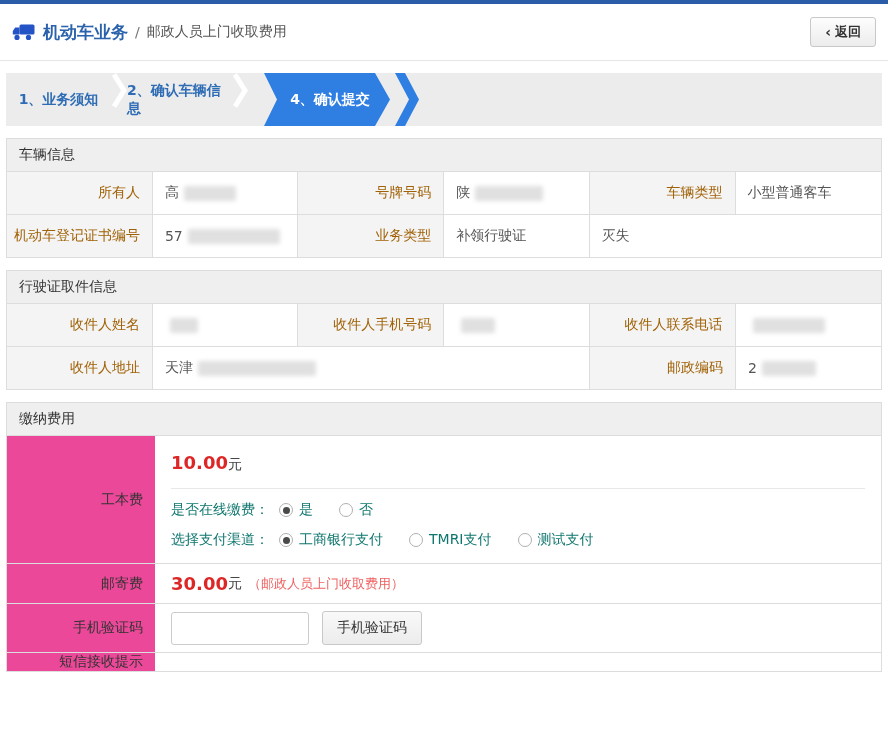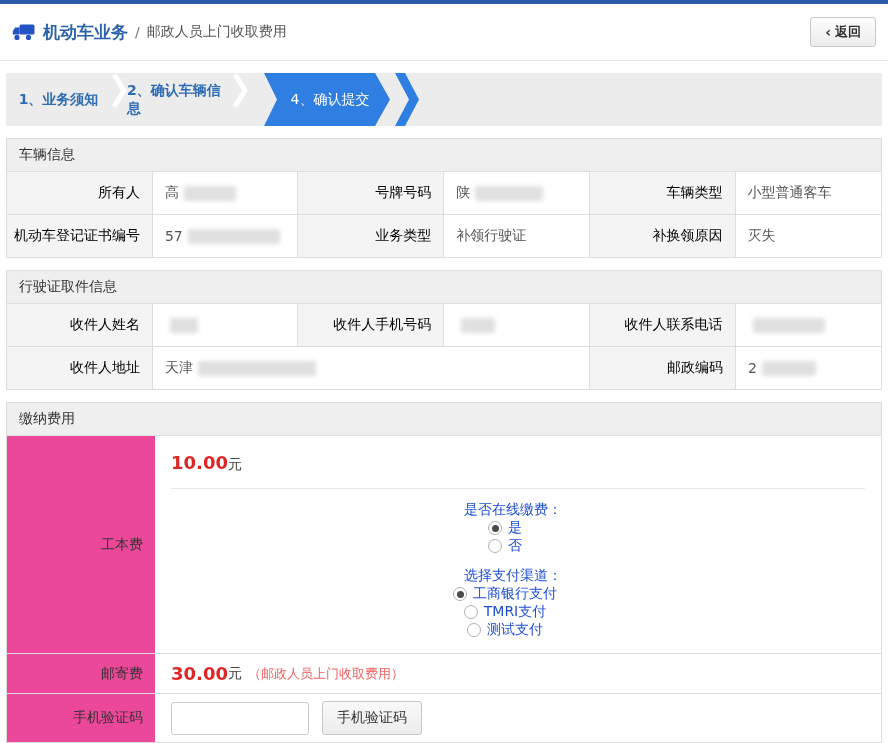--- a/index.html
+++ b/index.html
@@ -26,54 +26,54 @@
   }
   .back-chevron { font-size: 14px; line-height: 1; }
 
   
   .steps { display: flex; align-items: stretch; height: 53px; background: #ececec; margin: 12px 6px 0; overflow: hidden; }
   .step { width: 105px; display: flex; align-items: center; justify-content: center;
           color: #2e6cb5; font-size: 14px; font-weight: bold; cursor: pointer; }
   .step-sep { flex: 0 0 16px; }
   .step-active {
     margin-left: 16px; width: 126px; background: #2f7ee2; color: #fff;
-    font-size: 14px; font-weight: normal; display: flex; align-items: center; justify-content: center;
+    font-size: 14px; font-weight: bold; display: flex; align-items: center; justify-content: center;
     clip-path: polygon(0 0, calc(100% - 15px) 0, 100% 50%, calc(100% - 15px) 100%, 0 100%, 13px 50%);
     padding-left: 6px; cursor: pointer;
   }
   .step-accent { margin-left: 5px; width: 24px; background: #2f7ee2;
     clip-path: polygon(0 0, 10px 0, 24px 50%, 10px 100%, 0 100%, 14px 50%); }
 
   
   .section { margin: 12px 6px 4px; }
   .section-head { background: #efefef; border: 1px solid #ddd; padding: 7px 12px; font-size: 14px; color: #333; }
   .info-table { border: 1px solid #ddd; border-top: none; }
   .tr { display: flex; }
   .tr + .tr { border-top: 1px solid #ddd; }
   .td { min-height: 42px; display: flex; align-items: center; font-size: 14px; }
-  .td.lab { background: #f4f4f4; color: #000000; justify-content: flex-end; padding-right: 12px;
+  .td.lab { background: #f4f4f4; color: #a16207; justify-content: flex-end; padding-right: 12px;
             border-right: 1px solid #ddd; flex: 0 0 16.7%; text-align: right; }
   .td.val { color: #555; padding-left: 12px; flex: 0 0 16.63%; }
   .td.val:not(:last-child) { border-right: 1px solid #ddd; }
   .td.val-wide { flex: 0 0 50%; }
   .fee-lab-col { flex: 0 0 148px; }
   .fee-content { flex: 1; }
   .redact { display: inline-block; height: 15px; border-radius: 2px; background: #e0e0e0;
             filter: blur(2px); margin-left: 5px; vertical-align: middle; }
 
   
   .fee-row { display: flex; }
   .fee-row + .fee-row { border-top: 1px solid #ddd; }
   .fee-lab { background: #ec4899; color: #333; display: flex; align-items: center;
              justify-content: flex-end; padding-right: 12px; font-size: 14px; }
   .amount { color: #dd2727; font-size: 18px; font-weight: bold; }
   .yuan { color: #444; font-size: 14px; }
   .fee-main { padding: 16px 16px 14px; }
   .fee-divider { border-bottom: 1px solid #e8e8e8; margin: 14px 0 4px; }
-  .opt-line { display: flex; align-items: center; color: #1d4ed8; font-size: 14px; margin-top: 12px; flex-direction: column; }
+  .opt-line { display: flex; align-items: center; color: #0f766e; font-size: 14px; margin-top: 12px; }
   .opt-question { margin-right: 10px; }
   .radio { width: 14px; height: 14px; border: 1px solid #b0b0b0; border-radius: 50%;
            display: inline-flex; align-items: center; justify-content: center;
            background: #fff; margin-right: 6px; cursor: pointer; flex: none; }
   .radio.checked::after { content: ""; width: 7px; height: 7px; border-radius: 50%; background: #4a4a4a; }
   .opt-item { display: inline-flex; align-items: center; margin-right: 26px; cursor: pointer; }
   .postage-content { display: flex; align-items: center; padding: 9px 16px; }
   .fee-note { color: #ef6060; font-size: 13px; margin-left: 6px; }
   .code-content { display: flex; align-items: center; padding: 7px 16px; }
   .code-input { width: 138px; height: 33px; border: 1px solid #ccc; border-radius: 3px;
@@ -137,21 +137,20 @@
       <div class="td val">小型普通客车</div>
     </div>
     <div class="tr">
       <div class="td lab">机动车登记证书编号</div>
       <div class="td val">
         <span>57</span>
         <span class="redact" style="width:92px"></span>
       </div>
       <div class="td lab">业务类型</div>
       <div class="td val">补领行驶证</div>
-      <div class="td lab">补换领原因</div>
       <div class="td val">灭失</div>
     </div>
   </div>
 </div>
 
 <div class="section">
   <div class="section-head">行驶证取件信息</div>
   <div class="info-table">
     <div class="tr">
       <div class="td lab">收件人姓名</div>

